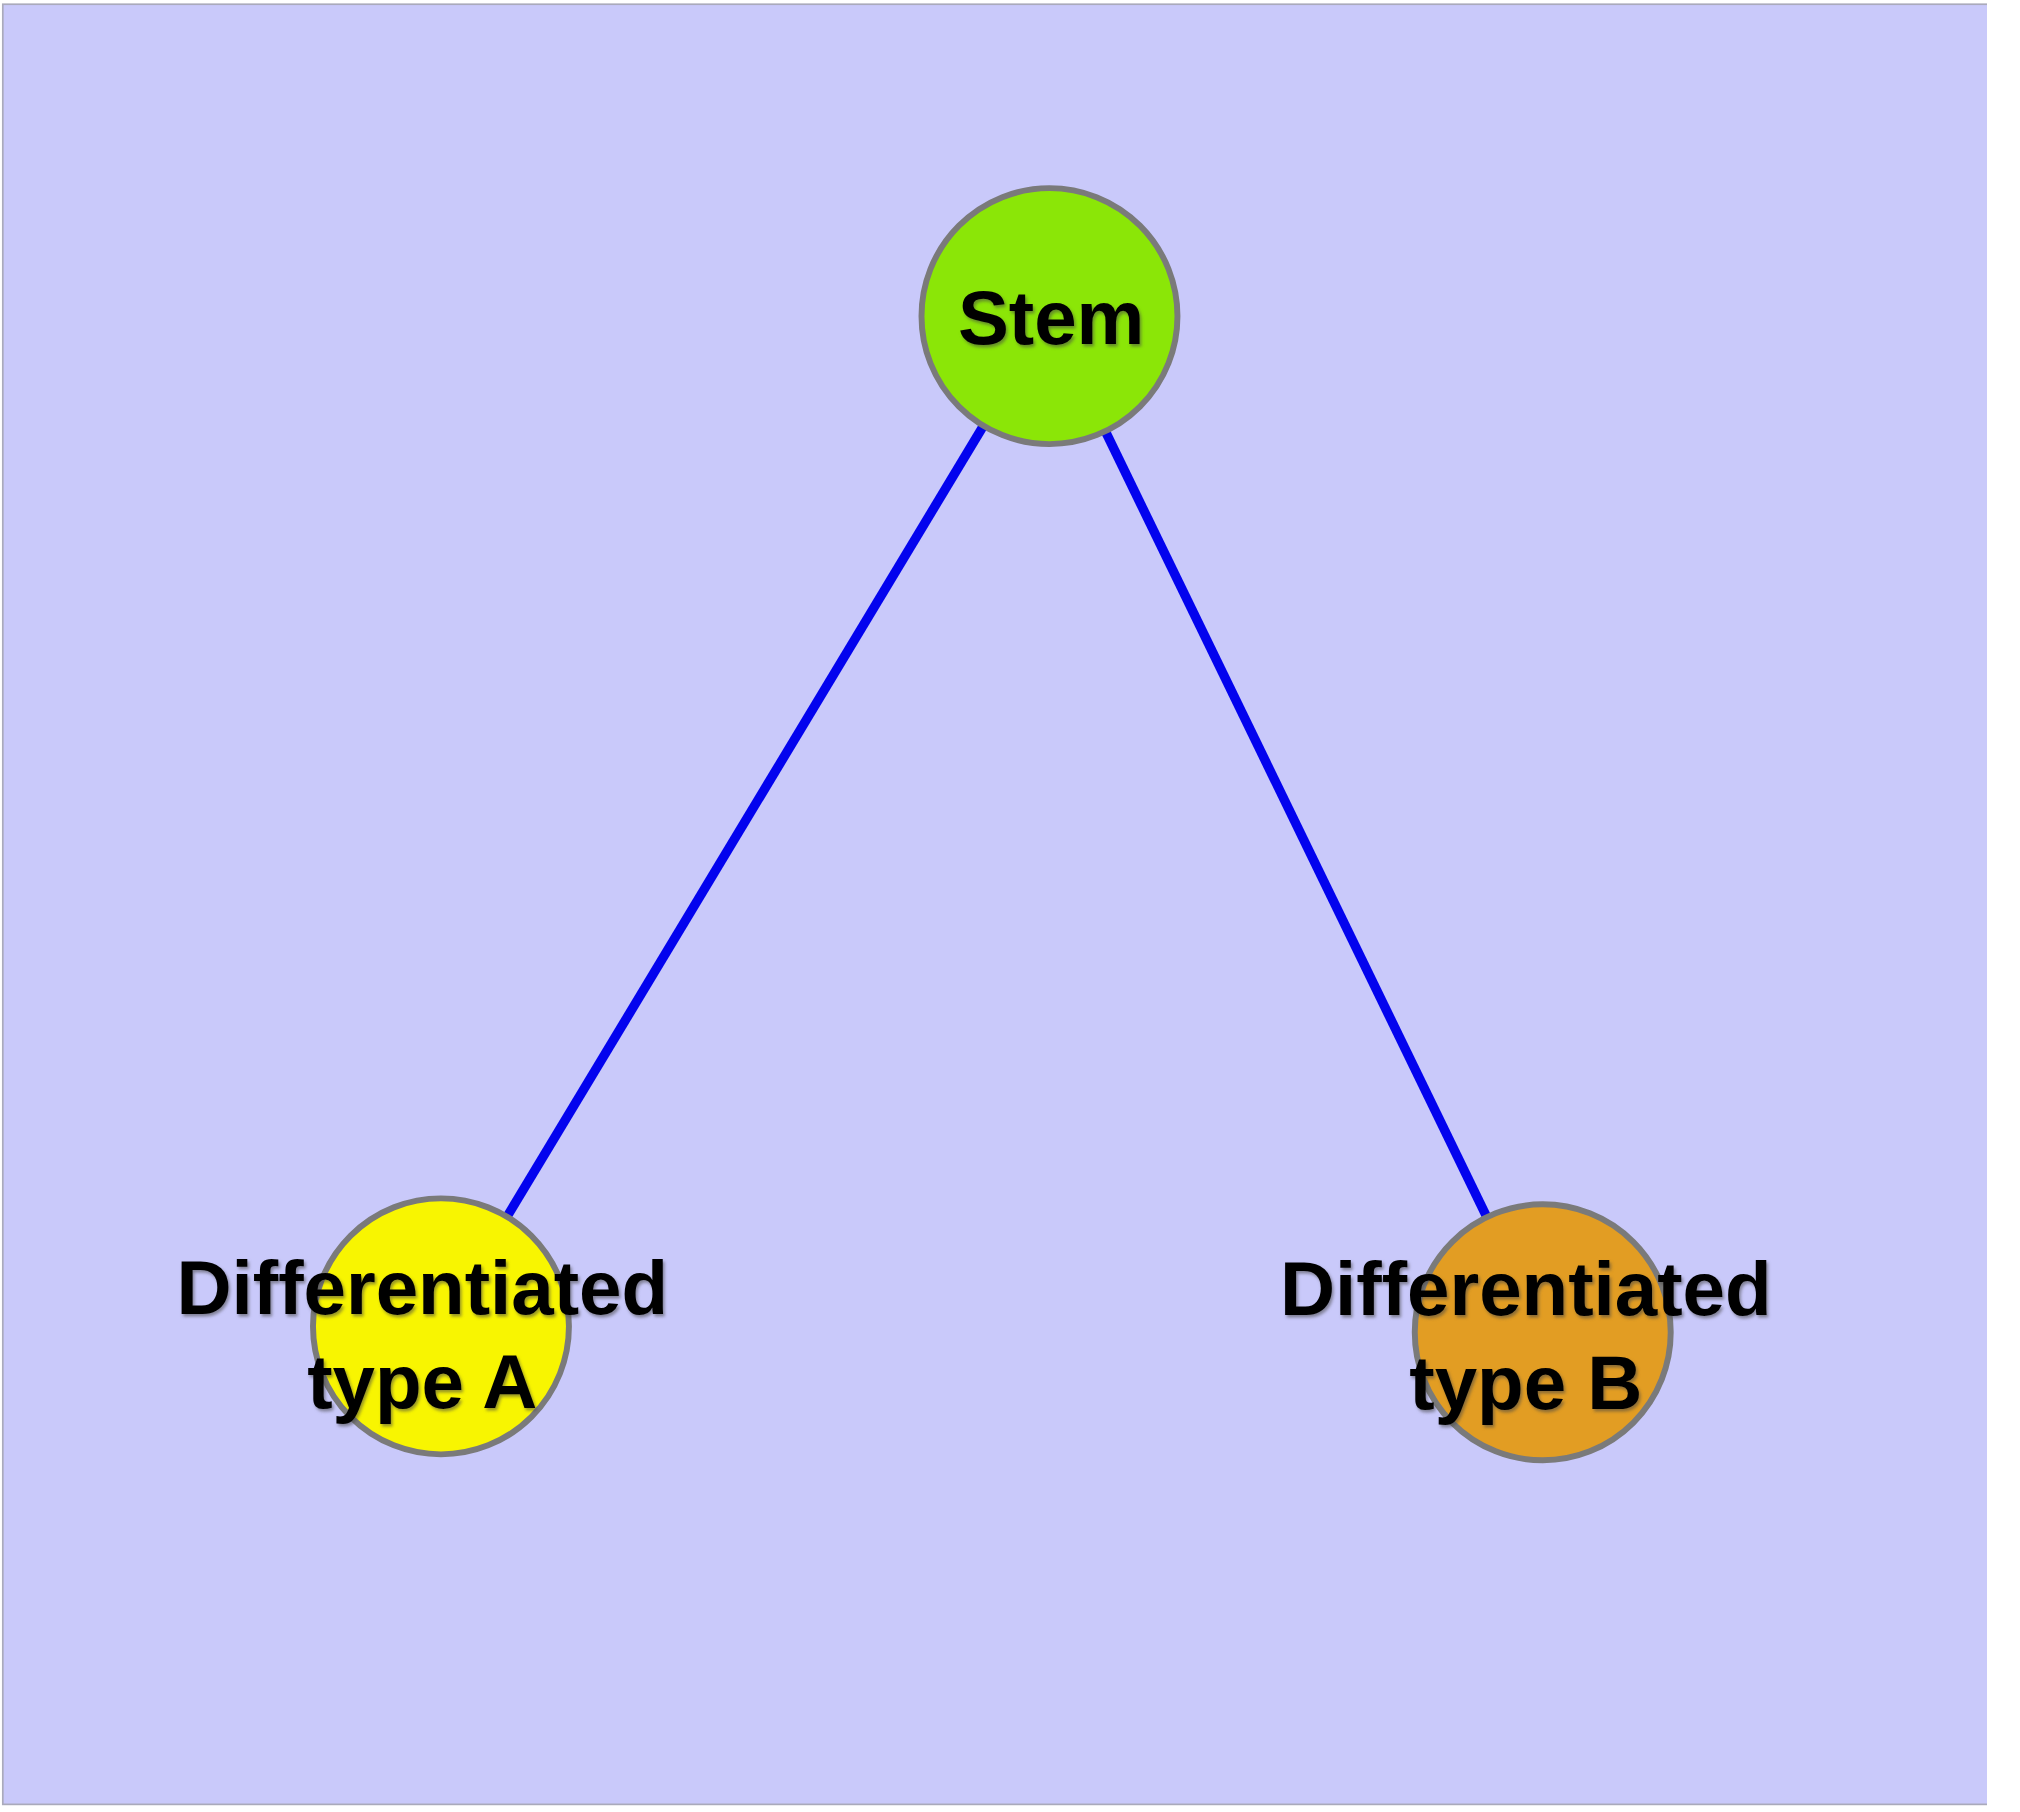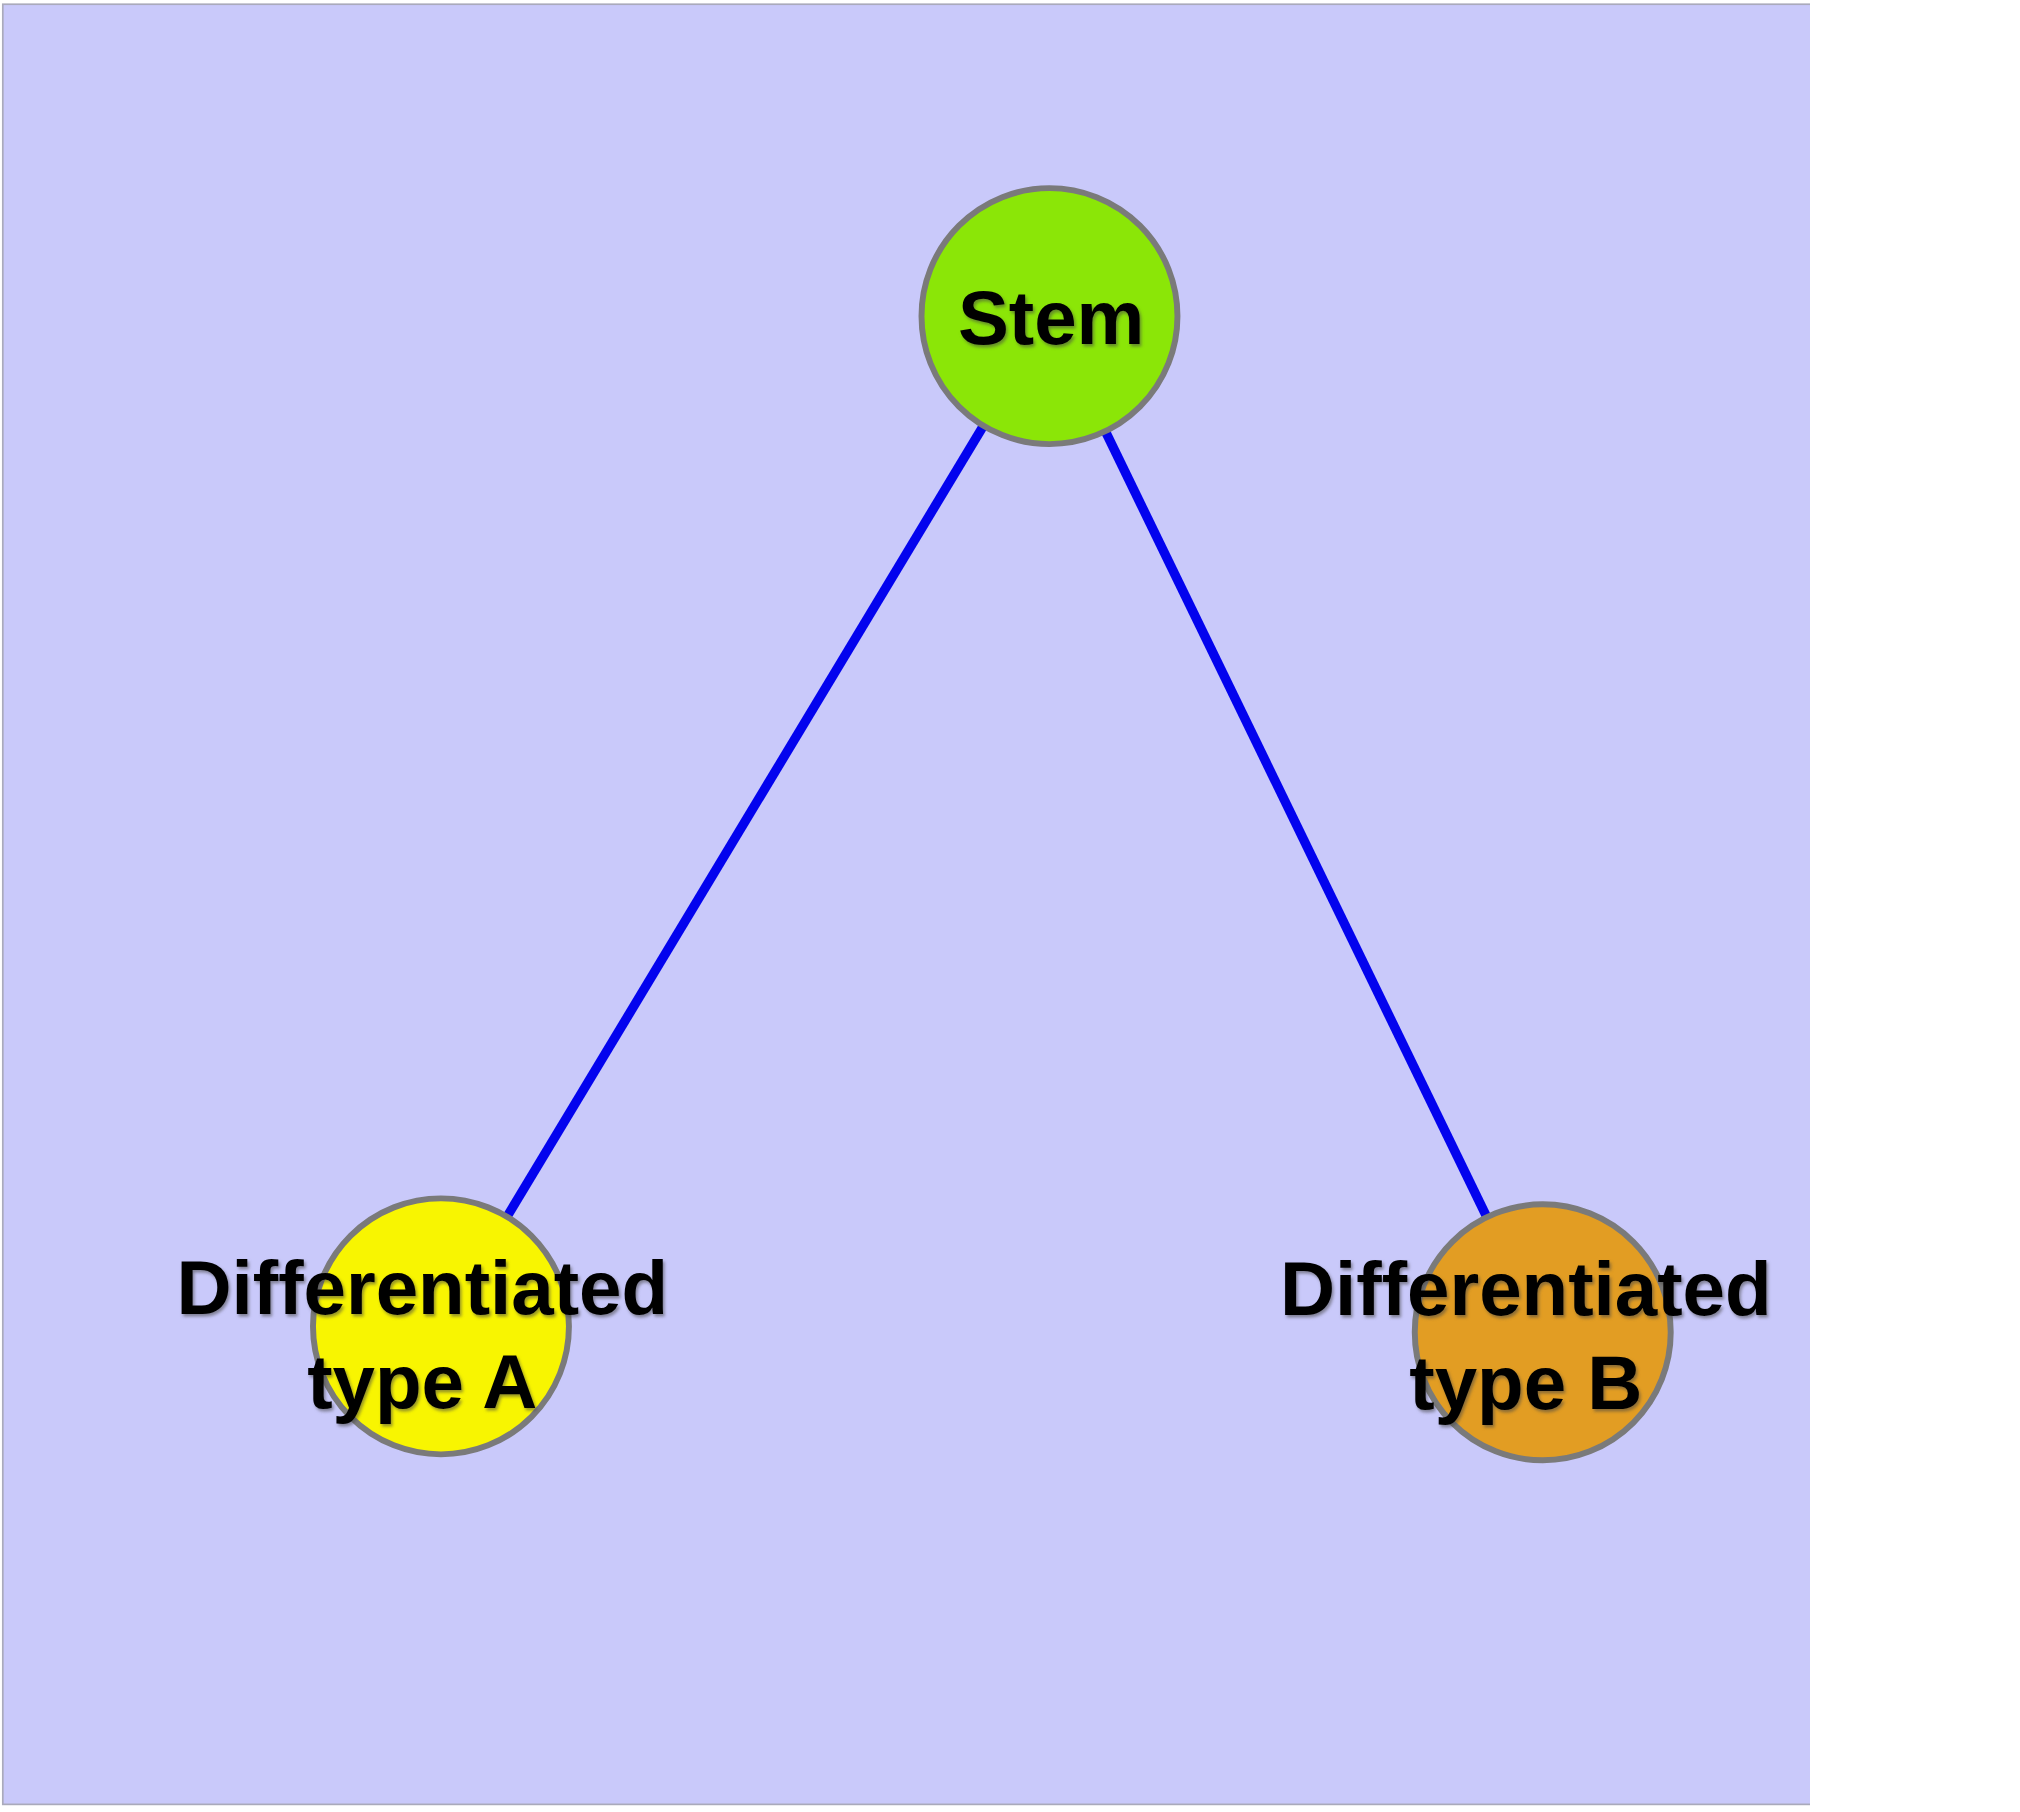--- a/index.html
+++ b/index.html
@@ -5,21 +5,21 @@
   html, body {
     margin: 0;
     padding: 0;
     background: #ffffff;
     width: 2021px;
     height: 1812px;
     font-family: "Liberation Sans", sans-serif;
   }
   .figure-wrap {
     position: relative;
-    width: 1810px;
+    width: 1987px;
     height: 1812px;
     overflow: hidden;
   }
   svg.graph {
     display: block;
     width: 2021px;
     height: 1812px;
   }
   .plot-panel {
     stroke: #aab;

